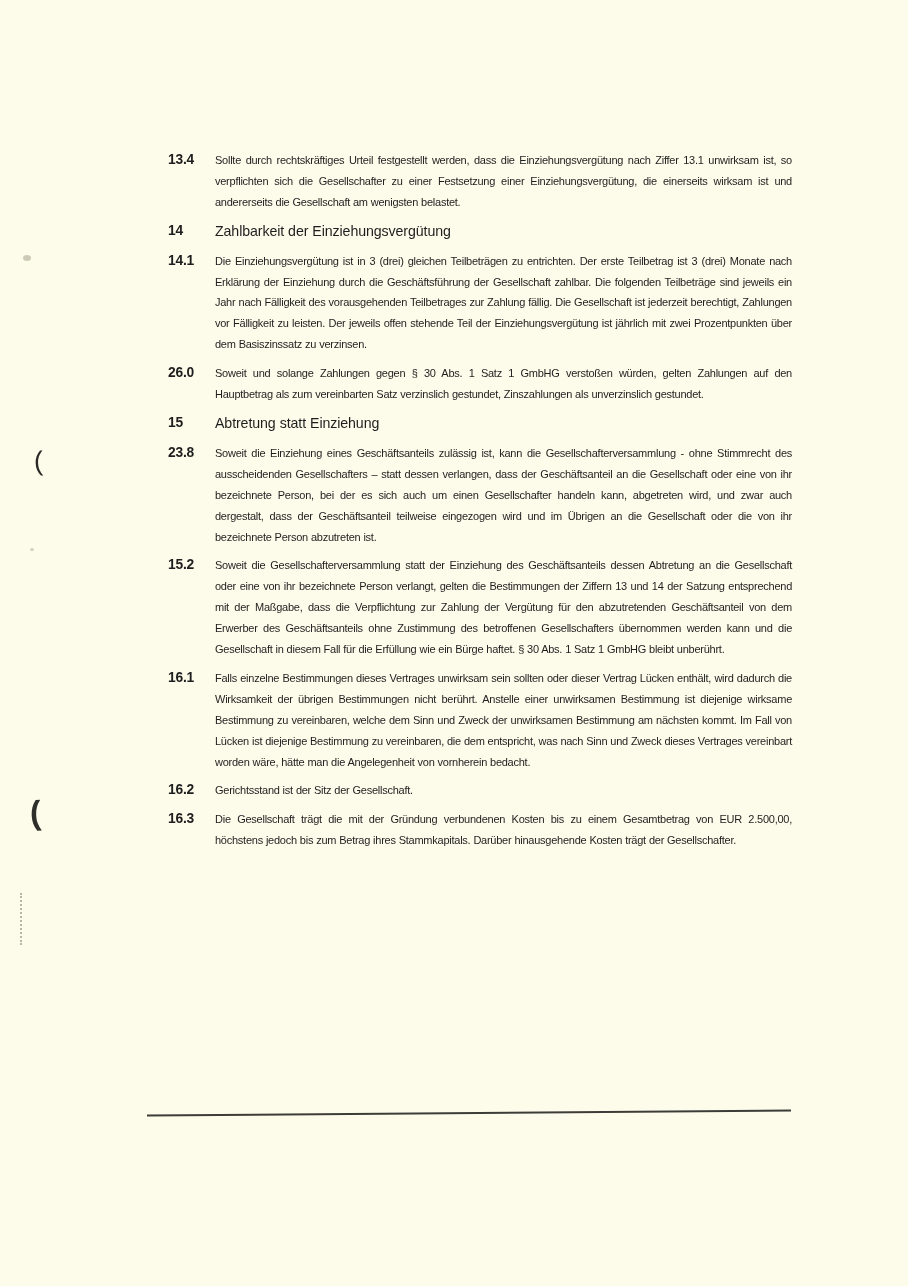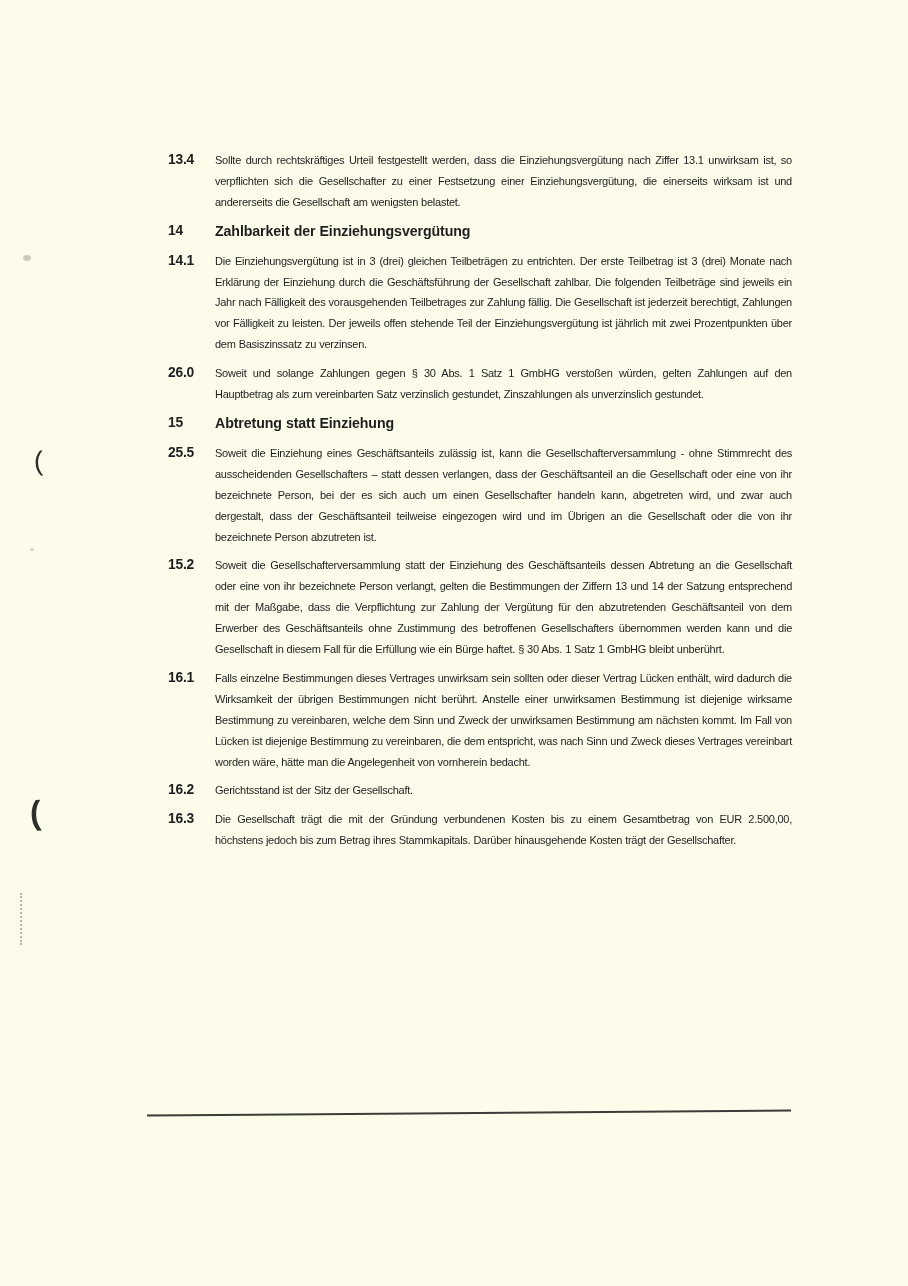--- a/index.html
+++ b/index.html
@@ -41,21 +41,21 @@
   .txt {
     flex: 0 0 577px;
     width: 577px;
     font-size: 11px;
     line-height: 20.9px;
     letter-spacing: -0.25px;
     text-align: justify;
     word-spacing: 0.2px;
   }
   .heading .txt {
-    font-weight: 700;
+    font-weight: 400;
     font-size: 14.2px;
     text-align: left;
     letter-spacing: -0.1px;
   }
   
   .rule {
     position: absolute;
     background: #3c3c38;
     transform: rotate(-0.45deg);
   }
@@ -180,21 +180,21 @@
       <div class="num">26.0</div>
       <div class="txt">Soweit und solange Zahlungen gegen § 30 Abs. 1 Satz 1 GmbHG verstoßen würden, gelten Zahlungen auf den Hauptbetrag als zum vereinbarten Satz verzinslich gestundet, Zinszahlungen als unverzinslich gestundet.</div>
     </div>
 
     <div class="row heading">
       <div class="num">15</div>
       <div class="txt">Abtretung statt Einziehung</div>
     </div>
 
     <div class="row">
-      <div class="num">25.5</div>
+      <div class="num">23.8</div>
       <div class="txt">Soweit die Einziehung eines Geschäftsanteils zulässig ist, kann die Gesellschafterversammlung - ohne Stimmrecht des ausscheidenden Gesellschafters – statt dessen verlangen, dass der Geschäftsanteil an die Gesellschaft oder eine von ihr bezeichnete Person, bei der es sich auch um einen Gesellschafter handeln kann, abgetreten wird, und zwar auch dergestalt, dass der Geschäftsanteil teilweise eingezogen wird und im Übrigen an die Gesellschaft oder die von ihr bezeichnete Person abzutreten ist.</div>
     </div>
 
     <div class="row">
       <div class="num">15.2</div>
       <div class="txt">Soweit die Gesellschafterversammlung statt der Einziehung des Geschäftsanteils dessen Abtretung an die Gesellschaft oder eine von ihr bezeichnete Person verlangt, gelten die Bestimmungen der Ziffern 13 und 14 der Satzung entsprechend mit der Maßgabe, dass die Verpflichtung zur Zahlung der Vergütung für den abzutretenden Geschäftsanteil von dem Erwerber des Geschäftsanteils ohne Zustimmung des betroffenen Gesellschafters übernommen werden kann und die Gesellschaft in diesem Fall für die Erfüllung wie ein Bürge haftet. § 30 Abs. 1 Satz 1 GmbHG bleibt unberührt.</div>
     </div>
 
 
     <div class="row">

